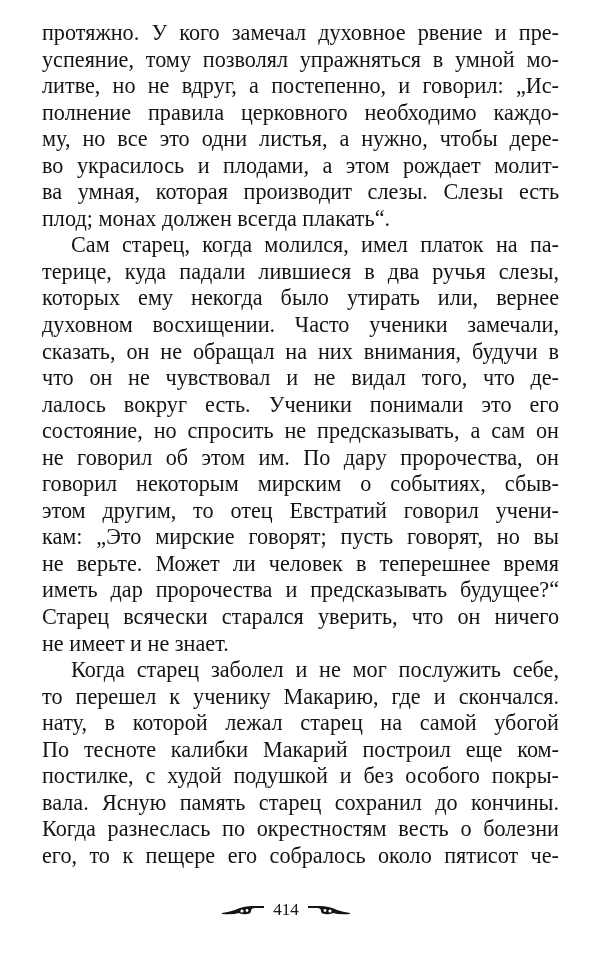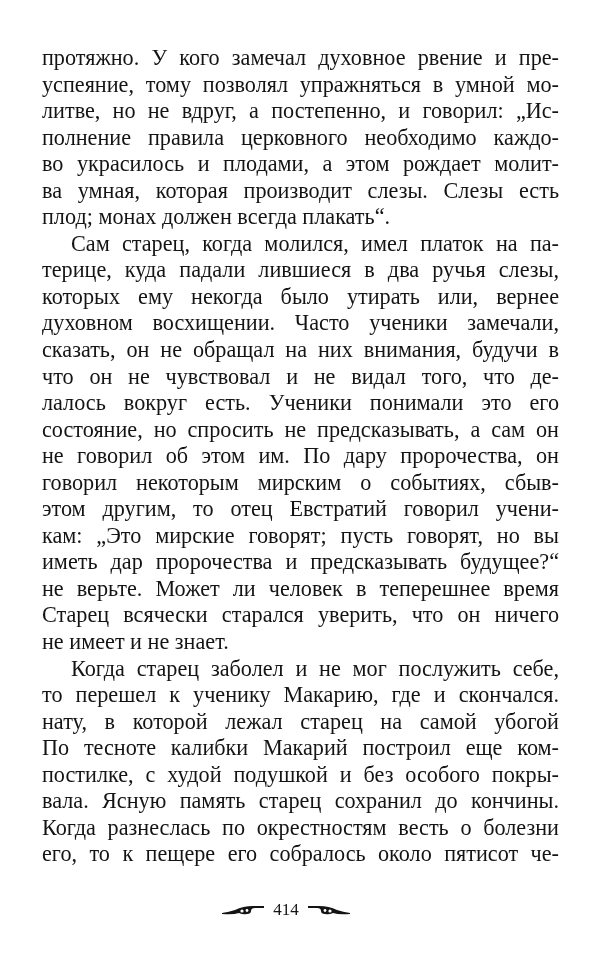--- a/index.html
+++ b/index.html
@@ -1,20 +1,20 @@
 <!DOCTYPE html>
 <html><head>
 <meta charset="utf-8">
 <style>
   html, body { margin: 0; padding: 0; background: #ffffff; }
   body { width: 600px; height: 955px; position: relative; overflow: hidden; }
   .page {
     position: absolute;
     left: 42px;
-    top: 45px;
+    top: 20px;
     width: 517px;
     font-family: "Liberation Serif", "DejaVu Serif", serif;
     font-size: 22.2px;
     line-height: 26.55px;
     color: #141414;
   }
   .line {
     display: block;
     height: 26.55px;
     white-space: nowrap;
@@ -40,40 +40,41 @@
 </head>
 <body>
 
 <div class="page">
 
   <div>
     <span class="line">протяжно. У кого замечал духовное рвение и пре-</span>
     <span class="line">успеяние, тому позволял упражняться в умной мо-</span>
     <span class="line">литве, но не вдруг, а постепенно, и говорил: „Ис-</span>
     <span class="line">полнение правила церковного необходимо каждо-</span>
+    <span class="line">му, но все это одни листья, а нужно, чтобы дере-</span>
     <span class="line">во украсилось и плодами, а этом рождает молит-</span>
     <span class="line">ва умная, которая производит слезы. Слезы есть</span>
     <span class="line last">плод; монах должен всегда плакать“.</span>
   </div>
 
   <div>
     <span class="line indent">Сам старец, когда молился, имел платок на па-</span>
     <span class="line">терице, куда падали лившиеся в два ручья слезы,</span>
     <span class="line">которых ему некогда было утирать или, вернее</span>
     <span class="line">духовном восхищении. Часто ученики замечали,</span>
     <span class="line">сказать, он не обращал на них внимания, будучи в</span>
     <span class="line">что он не чувствовал и не видал того, что де-</span>
     <span class="line">лалось вокруг есть. Ученики понимали это его</span>
     <span class="line">состояние, но спросить не предсказывать, а сам он</span>
     <span class="line">не говорил об этом им. По дару пророчества, он</span>
     <span class="line">говорил некоторым мирским о событиях, сбыв-</span>
     <span class="line">этом другим, то отец Евстратий говорил учени-</span>
     <span class="line">кам: „Это мирские говорят; пусть говорят, но вы</span>
+    <span class="line">не верьте. Может ли человек в теперешнее время</span>
     <span class="line">иметь дар пророчества и предсказывать будущее?“</span>
-    <span class="line">не верьте. Может ли человек в теперешнее время</span>
     <span class="line">Старец всячески старался уверить, что он ничего</span>
     <span class="line last">не имеет и не знает.</span>
   </div>
 
   <div>
     <span class="line indent">Когда старец заболел и не мог послужить себе,</span>
     <span class="line">то перешел к ученику Макарию, где и скончался.</span>
     <span class="line">нату, в которой лежал старец на самой убогой</span>
     <span class="line">По тесноте калибки Макарий построил еще ком-</span>
     <span class="line">постилке, с худой подушкой и без особого покры-</span>

